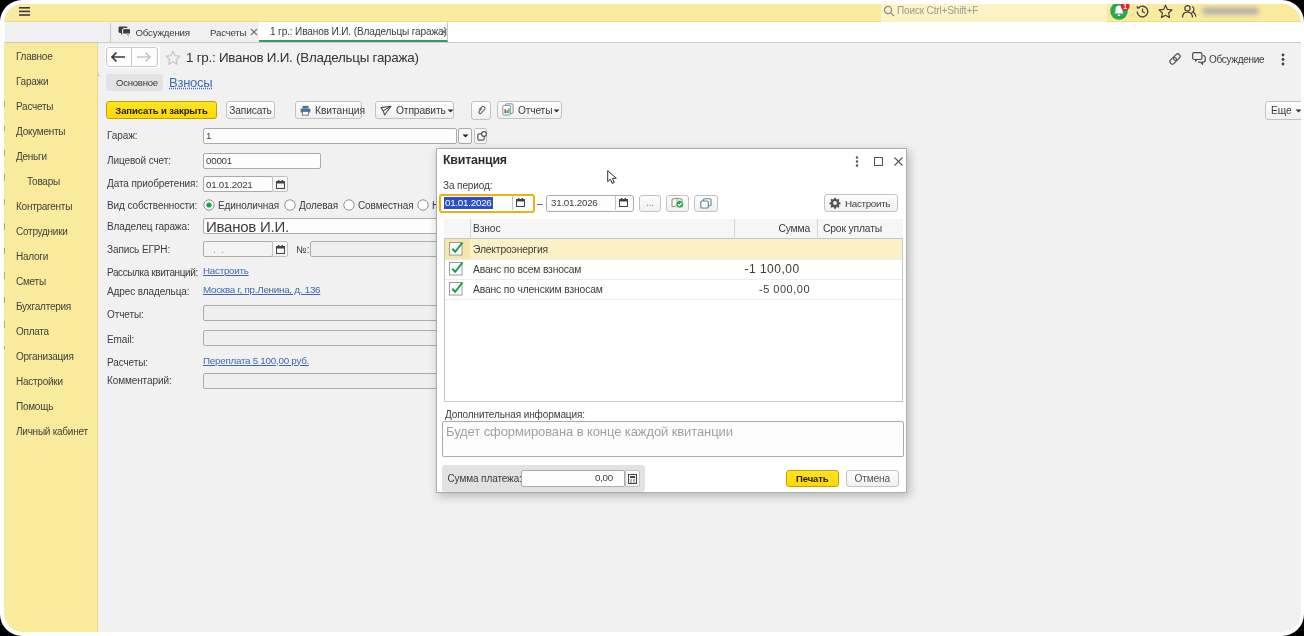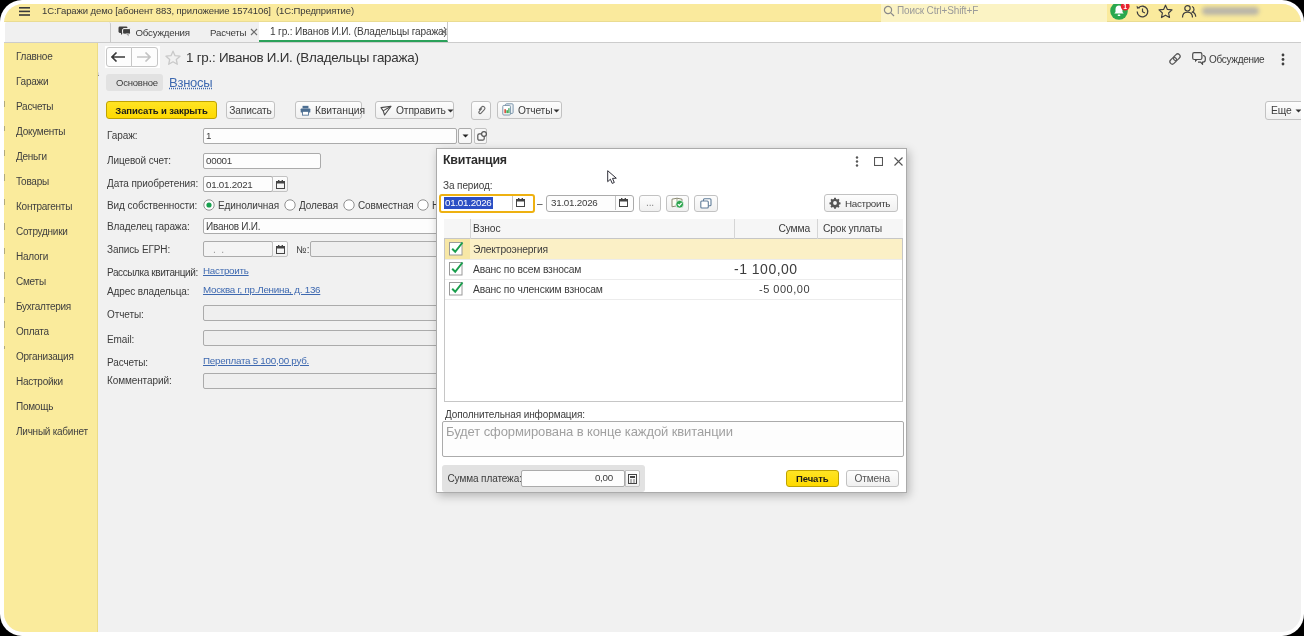--- a/index.html
+++ b/index.html
@@ -21,21 +21,20 @@
 <div id="ring"></div>
 <div id="app">
     <div id="page">
 
 <div class="ab" style="left:0;top:0;width:1304px;height:21.5px;background:#faea9d;border-bottom:1px solid #eadc92;box-sizing:border-box;"></div>
 <svg class="ab" style="left:19px;top:6.5px;" width="11" height="9" viewBox="0 0 11 9">
   <rect x="0" y="0" width="11" height="1.6" fill="#3a3a3a"></rect>
         <rect x="0" y="3.6" width="11" height="1.6" fill="#3a3a3a"></rect>
         <rect x="0" y="7.2" width="11" height="1.6" fill="#3a3a3a"></rect>
 </svg>
-<div class="ab t" style="left:42px;top:0;height:21px;line-height:22px;color:#383838;font-size:9.5px;letter-spacing:-0.1px;">1С:Гаражи демо [абонент 883, приложение 1574106]&nbsp; (1С:Предприятие)</div>
 
 <div class="ab" style="left:881px;top:0;width:226px;height:21.5px;background:#fbf3c4;"></div>
 <svg class="ab" style="left:883px;top:5px;" width="12" height="12" viewBox="0 0 12 12">
   <circle cx="5" cy="5" r="3.6" fill="none" stroke="#8a8a8a" stroke-width="1.2"></circle>
         <line x1="7.8" y1="7.8" x2="11" y2="11" stroke="#8a8a8a" stroke-width="1.2"></line>
 </svg>
 <div class="ab t" style="left:897px;top:0;height:21px;line-height:22px;color:#9a9a9a;font-size:10px;">Поиск Ctrl+Shift+F</div>
 
 <svg class="ab" style="left:1109.5px;top:2px;" width="21" height="19" viewBox="0 0 21 19">
   <circle cx="9" cy="9" r="8.8" fill="#2aa84e"></circle>
@@ -82,21 +81,21 @@
       </svg>
 
 <div class="ab" style="left:0;top:42.5px;width:98px;height:593.5px;background:#faeb9c;border-right:1px solid #ecdc86;box-sizing:border-box;"></div>
 <div class="ab" style="left:4px;top:101px;width:1.3px;height:248px;background:repeating-linear-gradient(#77755f 0 6px, transparent 6px 24.5px);opacity:0.55;"></div>
 <div class="ab" style="left:16px;top:43.5px;width:82px;font-size:10px;letter-spacing:-0.25px;">
   <div style="height:25px;line-height:25px;color:#3f3f3f;white-space:nowrap;">Главное</div>
   <div style="height:25px;line-height:25px;color:#3f3f3f;white-space:nowrap;">Гаражи</div>
   <div style="height:25px;line-height:25px;color:#3f3f3f;white-space:nowrap;">Расчеты</div>
   <div style="height:25px;line-height:25px;color:#3f3f3f;white-space:nowrap;">Документы</div>
   <div style="height:25px;line-height:25px;color:#3f3f3f;white-space:nowrap;">Деньги</div>
-  <div style="height:25px;line-height:25px;color:#3f3f3f;white-space:nowrap;">Товары</div>
+  <div style="height:25px;line-height:25px;color:#3f3f3f;white-space:nowrap;margin-left:11px;">Товары</div>
   <div style="height:25px;line-height:25px;color:#3f3f3f;white-space:nowrap;">Контрагенты</div>
   <div style="height:25px;line-height:25px;color:#3f3f3f;white-space:nowrap;">Сотрудники</div>
   <div style="height:25px;line-height:25px;color:#3f3f3f;white-space:nowrap;">Налоги</div>
   <div style="height:25px;line-height:25px;color:#3f3f3f;white-space:nowrap;">Сметы</div>
   <div style="height:25px;line-height:25px;color:#3f3f3f;white-space:nowrap;">Бухгалтерия</div>
   <div style="height:25px;line-height:25px;color:#3f3f3f;white-space:nowrap;">Оплата</div>
   <div style="height:25px;line-height:25px;color:#3f3f3f;white-space:nowrap;">Организация</div>
   <div style="height:25px;line-height:25px;color:#3f3f3f;white-space:nowrap;">Настройки</div>
   <div style="height:25px;line-height:25px;color:#3f3f3f;white-space:nowrap;">Помощь</div>
   <div style="height:25px;line-height:25px;color:#3f3f3f;white-space:nowrap;">Личный кабинет</div>
@@ -222,21 +221,21 @@
         <circle cx="6" cy="6" r="5.2" fill="#fff" stroke="#909090" stroke-width="1"></circle>
       </svg>
 <div class="ab lbl" style="left:358px;top:197.5px;">Совместная</div>
 <svg class="ab" style="left:417px;top:198.5px;" width="12" height="12" viewBox="0 0 12 12">
         <circle cx="6" cy="6" r="5.2" fill="#fff" stroke="#909090" stroke-width="1"></circle>
       </svg>
 <div class="ab lbl" style="left:432px;top:197.5px;">Не определена</div>
 
 <div class="ab lbl" style="left:107px;top:218.5px;">Владелец гаража:</div>
 <div class="ab inp" style="left:203px;top:218px;width:268px;height:16px;"></div>
-<div class="ab val" style="left:206px;top:218.5px;height:15px;line-height:15px;font-size:10px;">Иванов И.И.</div>
+<div class="ab val" style="left:206px;top:218.5px;height:15px;line-height:15px;font-size:15px;">Иванов И.И.</div>
 
 <div class="ab lbl" style="left:107px;top:241.5px;">Запись ЕГРН:</div>
 <div class="ab inp" style="left:203px;top:241px;width:70px;height:16px;background:#f4f4f4;"></div>
 <div class="ab t" style="left:213px;top:241.5px;height:15px;line-height:15px;color:#9a9a9a;">. &nbsp;.</div>
 <div class="ab btn" style="left:272px;top:241px;width:15.5px;height:16px;border-radius:0 2px 2px 0;"></div>
 <svg class="ab" style="left:275.5px;top:244.5px;" width="9" height="9" viewBox="0 0 9 9">
   <rect x="0.5" y="1.5" width="8" height="7" fill="none" stroke="#444" stroke-width="1"></rect>
   <rect x="0.5" y="1.5" width="8" height="2" fill="#444"></rect>
   <rect x="2" y="0" width="1.4" height="2.4" fill="#444"></rect>
         <rect x="5.6" y="0" width="1.4" height="2.4" fill="#444"></rect>
@@ -333,21 +332,21 @@
 <svg class="ab" style="left:449px;top:240.5px;" width="15" height="15" viewBox="0 0 15 15">
   <rect x="0.5" y="1.5" width="12.5" height="12.5" fill="#fff" stroke="#9a9a9a" stroke-width="1"></rect>
   <path d="M3.2 7.8 l3 3 L13.5 1.5" stroke="#1a9e4d" stroke-width="2" fill="none"></path>
 </svg>
 <div class="ab t" style="left:473px;top:242px;height:15px;line-height:15px;">Электроэнергия</div>
 <svg class="ab" style="left:449px;top:261px;" width="15" height="15" viewBox="0 0 15 15">
   <rect x="0.5" y="1.5" width="12.5" height="12.5" fill="#fff" stroke="#9a9a9a" stroke-width="1"></rect>
   <path d="M3.2 7.8 l3 3 L13.5 1.5" stroke="#1a9e4d" stroke-width="2" fill="none"></path>
 </svg>
 <div class="ab t" style="left:473px;top:262px;height:15px;line-height:15px;">Аванс по всем взносам</div>
-<div class="ab t" style="left:734px;top:262px;width:76px;height:15px;line-height:15px;text-align:left;font-size:14px;letter-spacing:0.5px;">-1 100,00</div>
+<div class="ab t" style="left:734px;top:262px;width:76px;height:15px;line-height:15px;text-align:center;font-size:12px;letter-spacing:0.5px;">-1 100,00</div>
 <svg class="ab" style="left:449px;top:280.5px;" width="15" height="15" viewBox="0 0 15 15">
   <rect x="0.5" y="1.5" width="12.5" height="12.5" fill="#fff" stroke="#9a9a9a" stroke-width="1"></rect>
   <path d="M3.2 7.8 l3 3 L13.5 1.5" stroke="#1a9e4d" stroke-width="2" fill="none"></path>
 </svg>
 <div class="ab t" style="left:473px;top:281.5px;height:15px;line-height:15px;">Аванс по членским взносам</div>
 <div class="ab t" style="left:734px;top:281.5px;width:76px;height:15px;line-height:15px;text-align:right;font-size:11px;letter-spacing:0.5px;">-5 000,00</div>
 
 <div class="ab lbl" style="left:445px;top:407px;">Дополнительная информация:</div>
 <div class="ab inp" style="left:441.5px;top:421px;width:462.5px;height:36px;"></div>
 <div class="ab t" style="left:446px;top:424px;color:#a0a0a0;font-size:13px;letter-spacing:-0.1px;">Будет сформирована в конце каждой квитанции</div>

